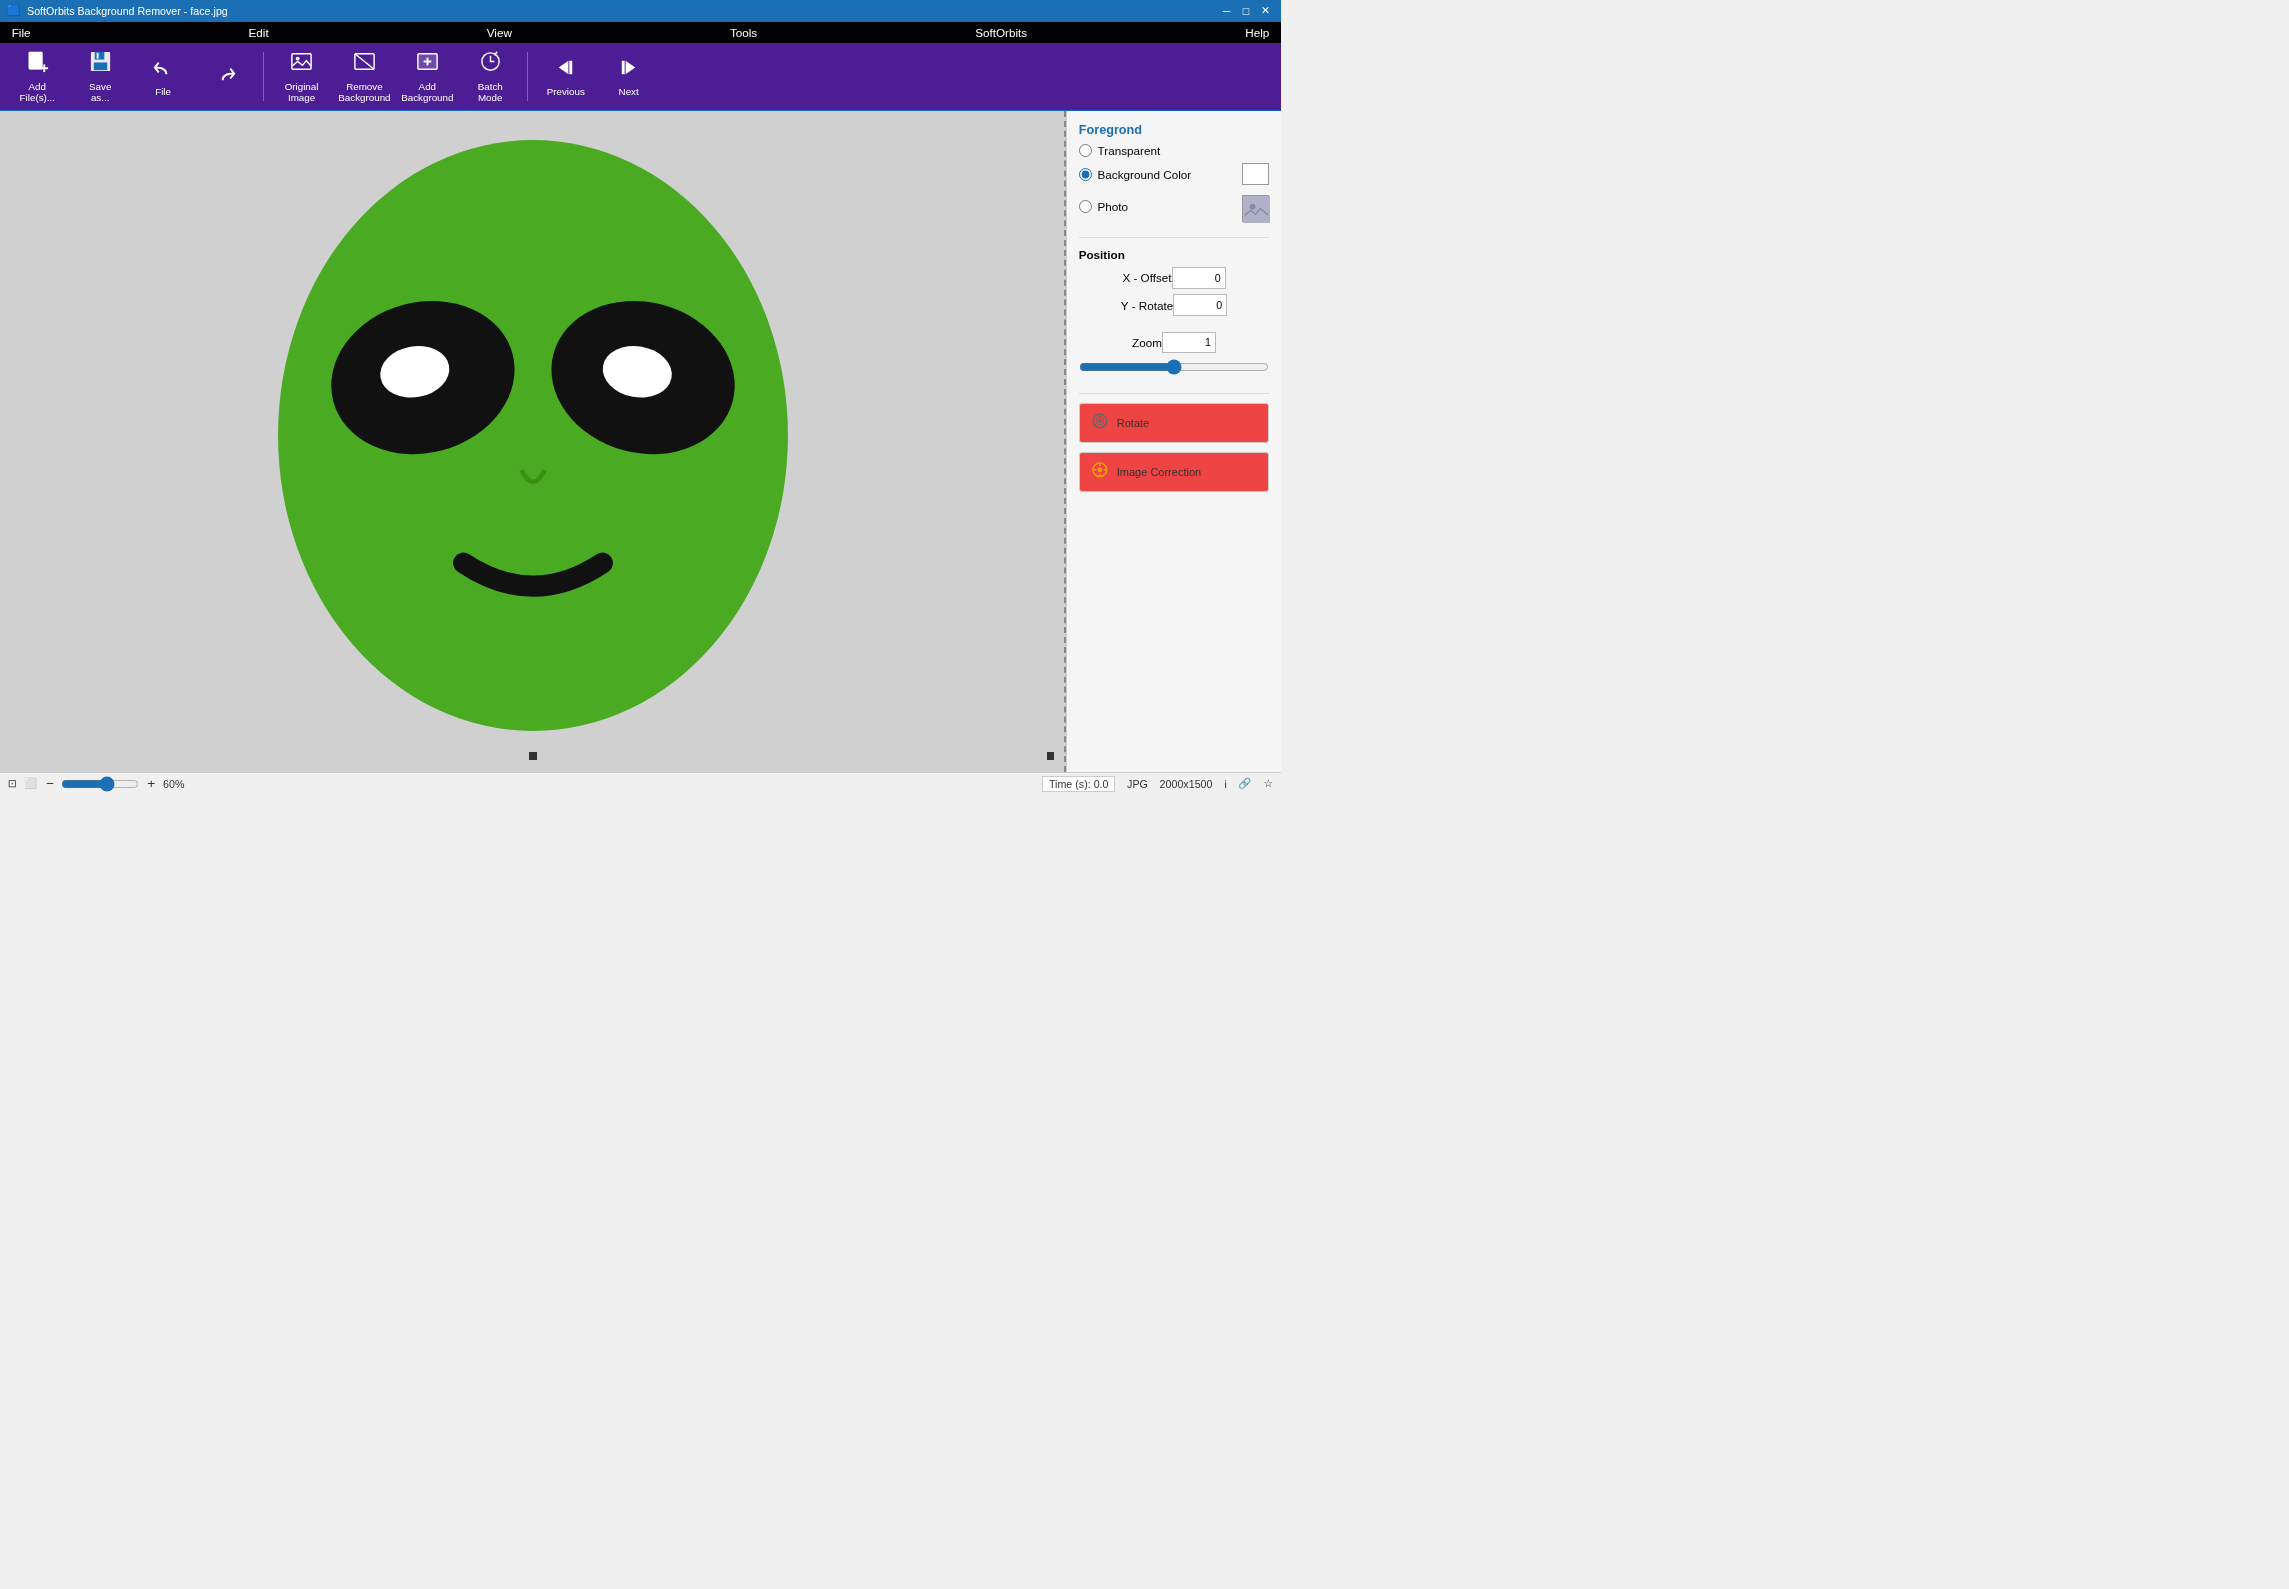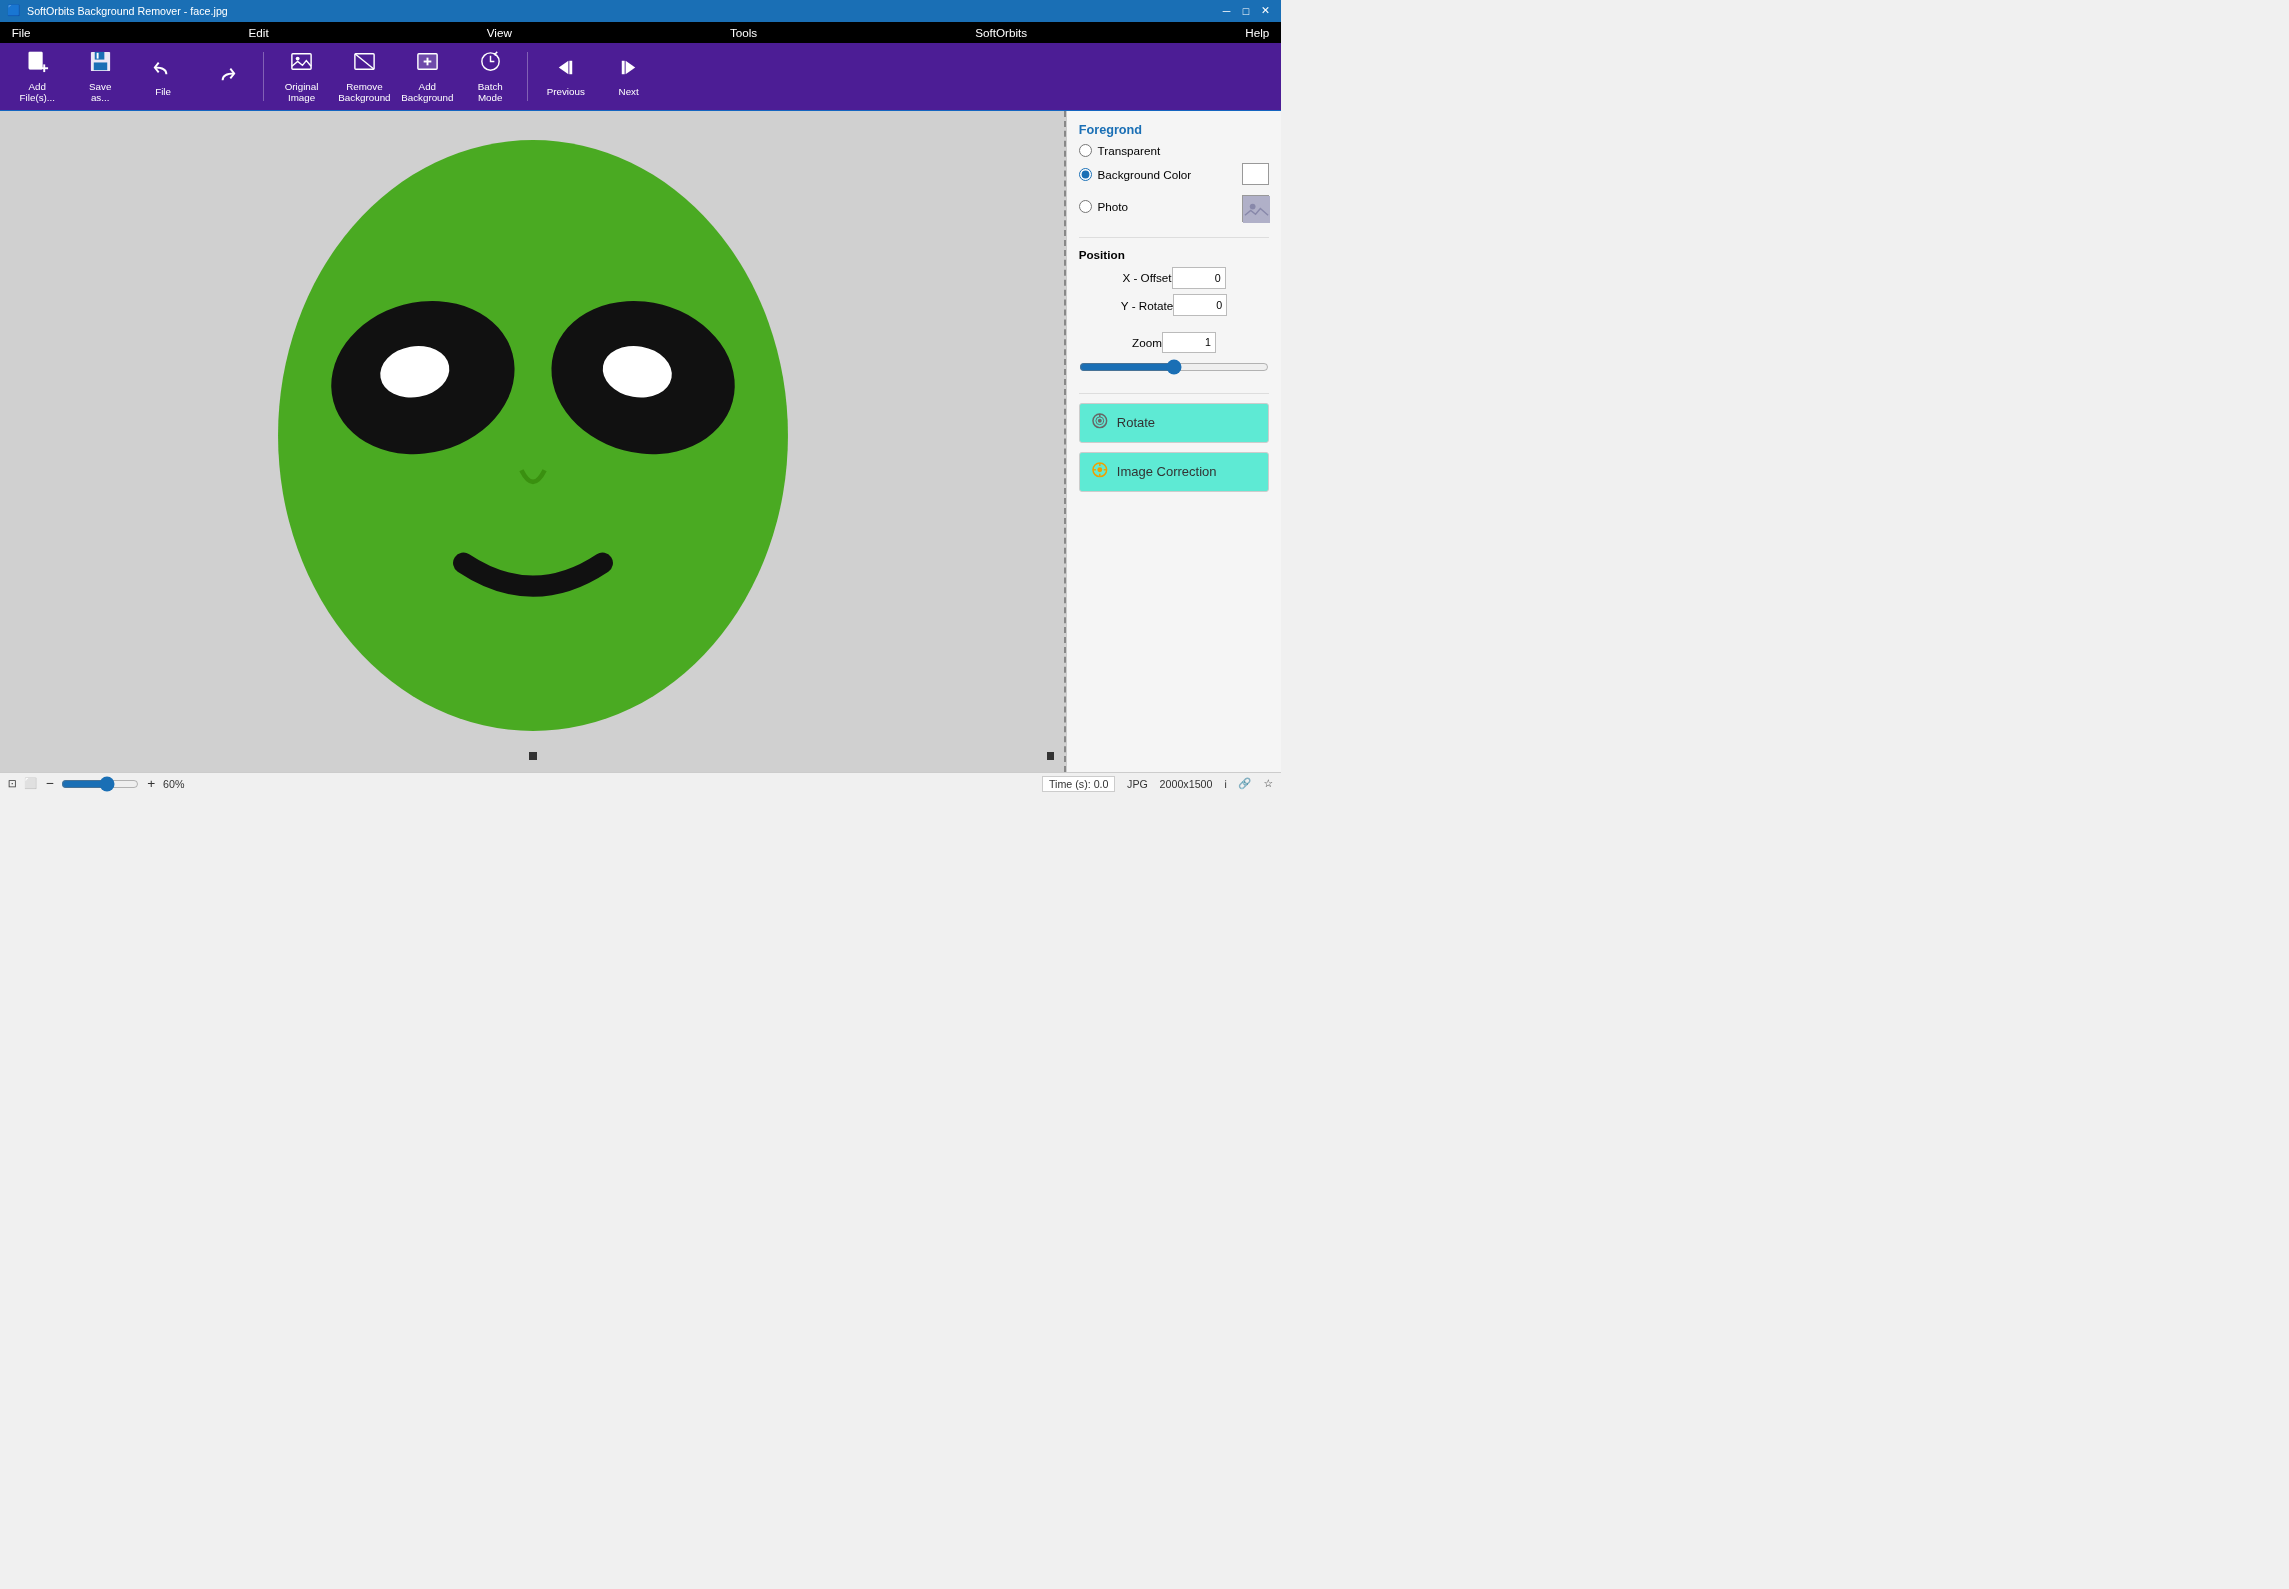--- a/index.html
+++ b/index.html
@@ -166,24 +166,24 @@
       width: 100%;
       accent-color: #1a6fb5;
     }
 
     .panel-btn {
       display: flex;
       align-items: center;
       gap: 7.8px;
       padding: 7.8px 11.7px;
       border: 1px solid #ccc;
-      background: #5eead4;
+      background: #ef4444;
       border-radius: 2.9px;
       cursor: pointer;
-      font-size: 13px;
+      font-size: 11px;
       width: 100%;
       color: #333;
     }
     .panel-btn .btn-icon { font-size: 15.6px; color: #666; }
 
     
     #statusbar {
       height: 23.4px;
       background: #f0f0f0;
       border-top: 1px solid #ccc;

